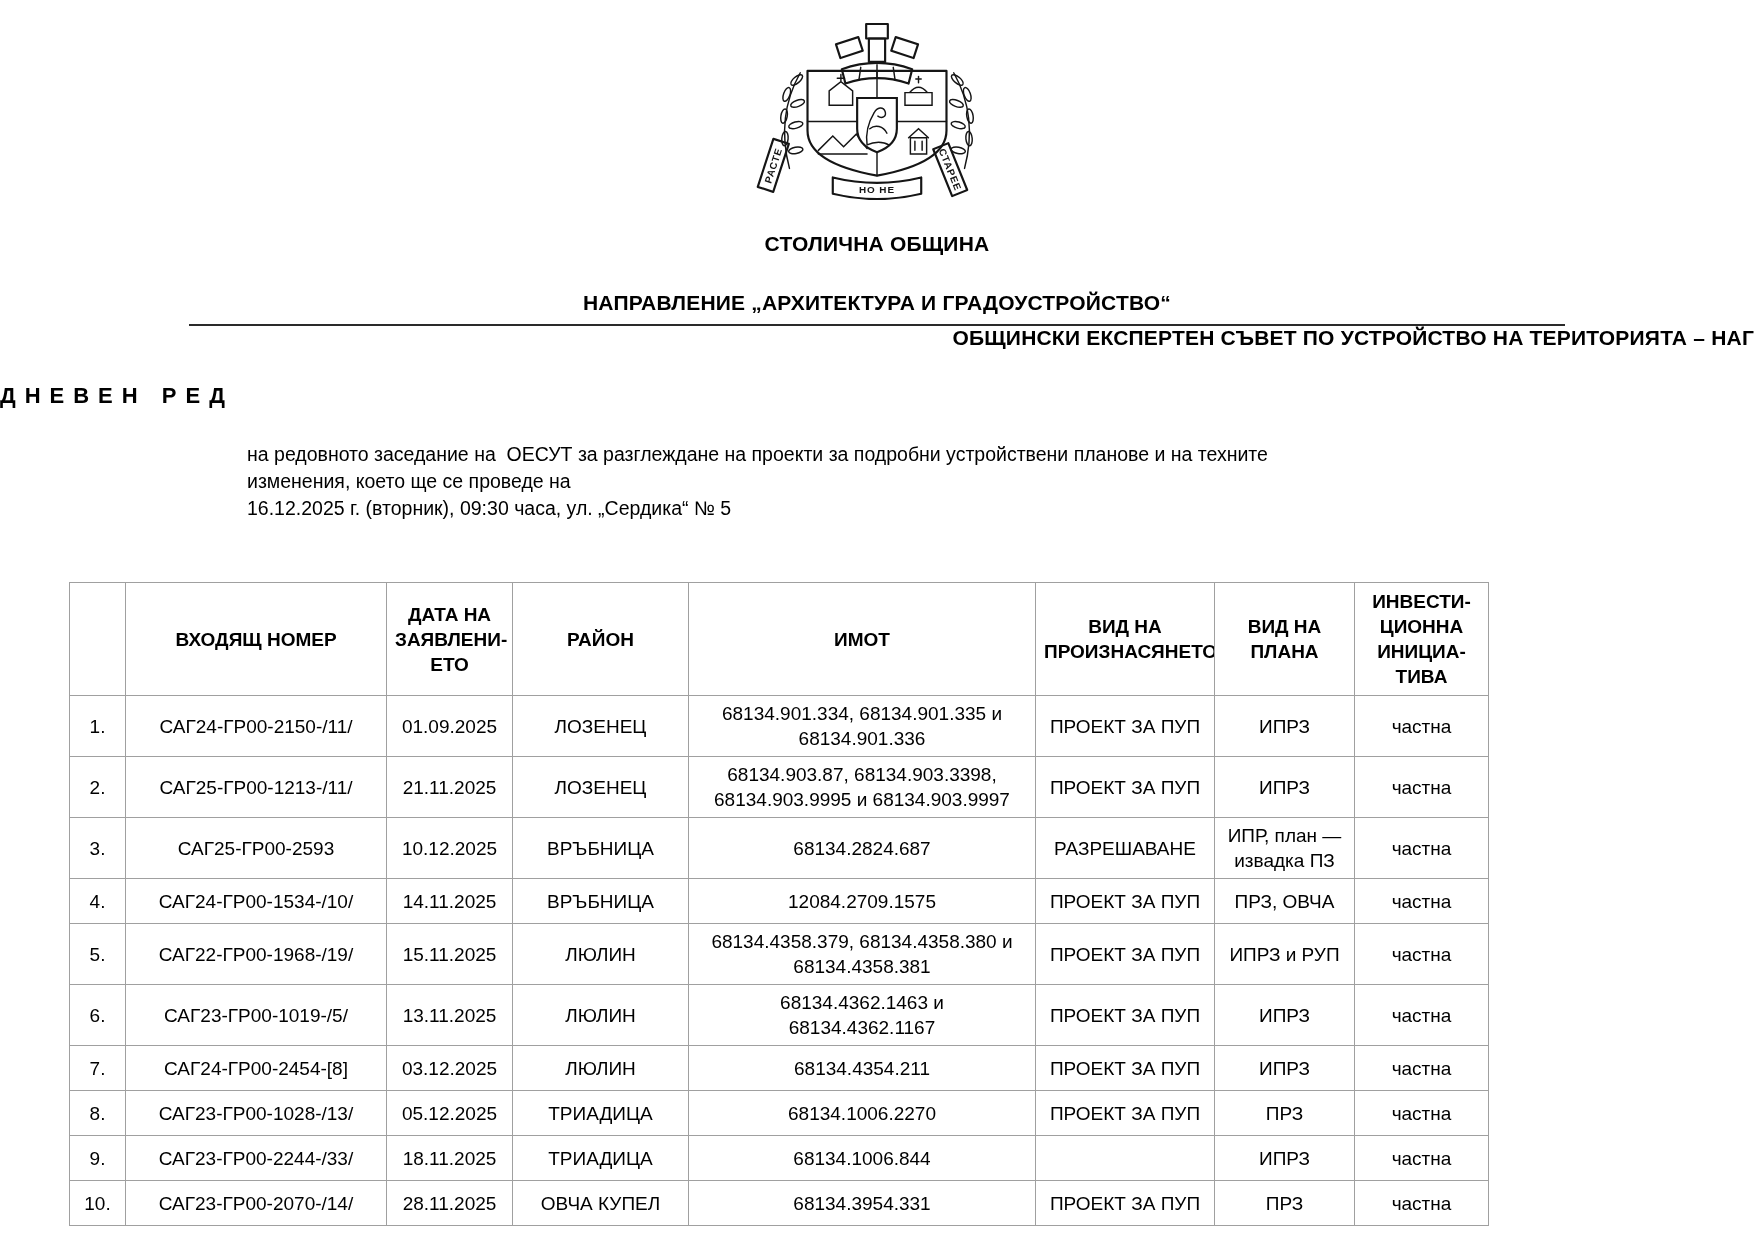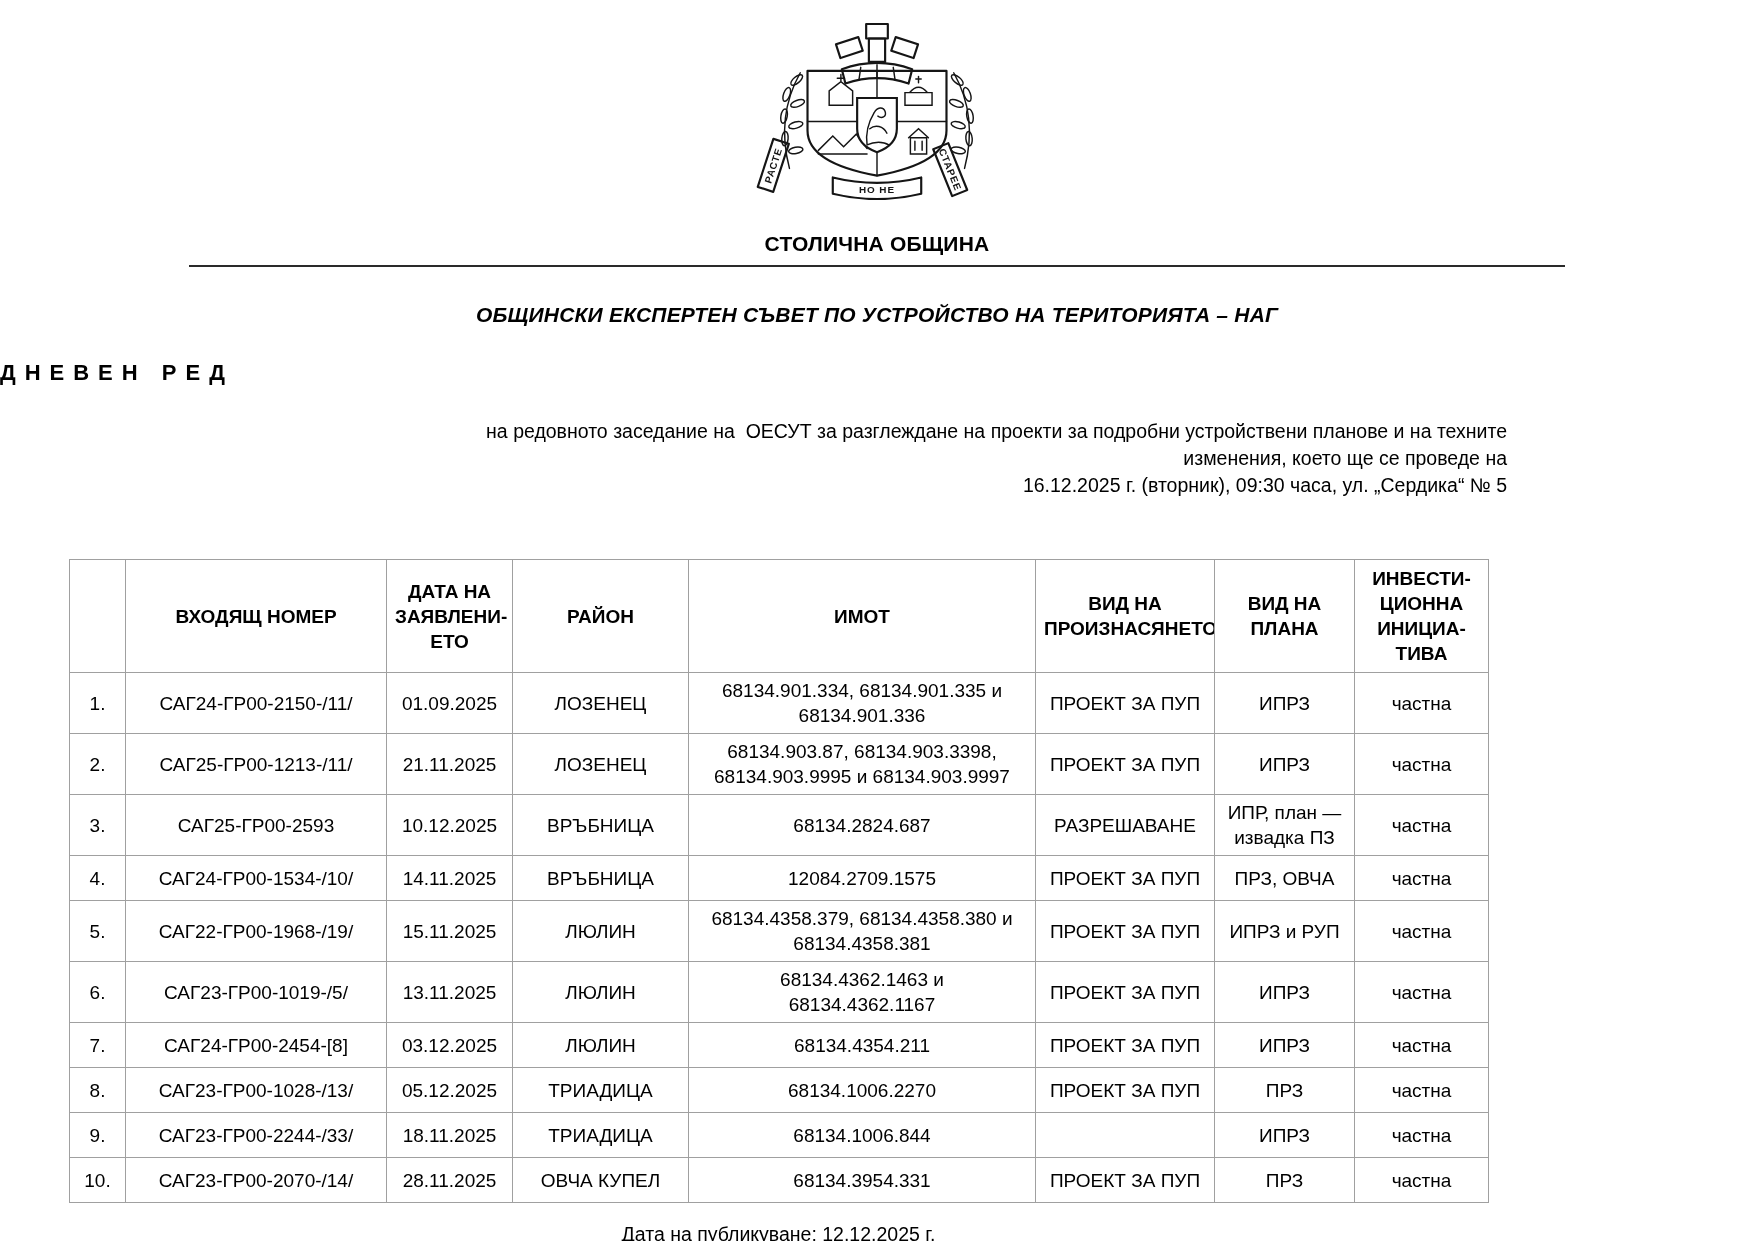--- a/index.html
+++ b/index.html
@@ -7,24 +7,24 @@
     width:1754px;height:1241px;overflow:hidden;
     background:#ffffff;color:#000;
     font-family:"Liberation Sans",sans-serif;
     -webkit-font-smoothing:antialiased;
   }
   .page{padding-top:15px;}
   .emblem{display:flex;justify-content:center;}
   .org-block{margin-top:14px;text-align:center;}
   .org-line{font-weight:700;font-size:21px;line-height:31px;letter-spacing:.2px;margin-top:28px;}
   .rule{border:none;border-top:2px solid #2a2a2a;width:1376px;margin:6px auto 0;}
-  .council{margin-top:36px;text-align:center;font-weight:700;font-size:21px;letter-spacing:.2px;font-style:italic;}
+  .council{text-align:right;font-weight:700;font-size:21px;letter-spacing:.2px;}
   .agenda-title{margin-top:33px;font-weight:700;font-size:22px;letter-spacing:9px;}
   .meeting-info{
-    margin:32px auto 0;width:1260px;text-align:right;
+    margin:32px auto 0;width:1260px;text-align:left;
     font-size:19.5px;line-height:27px;white-space:pre-wrap;font-weight:500;
   }
   table.agenda{
     border-collapse:collapse;table-layout:fixed;
     margin:60px 0 0 69px;width:1419px;
     font-size:19px;
   }
   table.agenda th,table.agenda td{
     border:1px solid #a0a0a0;
     text-align:center;vertical-align:middle;
@@ -104,20 +104,21 @@
       <text class="coa-text" x="161" y="197">НО НЕ</text>
       <g transform="translate(240,142) rotate(68)">
         <rect class="coa" x="0" y="0" width="56" height="18"></rect>
         <text class="coa-text" x="28" y="13">СТАРЕЕ</text>
       </g>
     </svg>
   </div>
 
   <div class="org-block">
     <div class="org-line">СТОЛИЧНА ОБЩИНА</div>
+    <div class="org-line">НАПРАВЛЕНИЕ „АРХИТЕКТУРА И ГРАДОУСТРОЙСТВО“</div>
   </div>
 
   <hr class="rule">
 
   <div class="council">ОБЩИНСКИ ЕКСПЕРТЕН СЪВЕТ ПО УСТРОЙСТВО НА ТЕРИТОРИЯТА – НАГ</div>
 
   <div class="agenda-title">ДНЕВЕН РЕД</div>
 
   <div class="meeting-info">на редовното заседание на  ОЕСУТ за разглеждане на проекти за подробни устройствени планове и на техните
 изменения, което ще се проведе на

